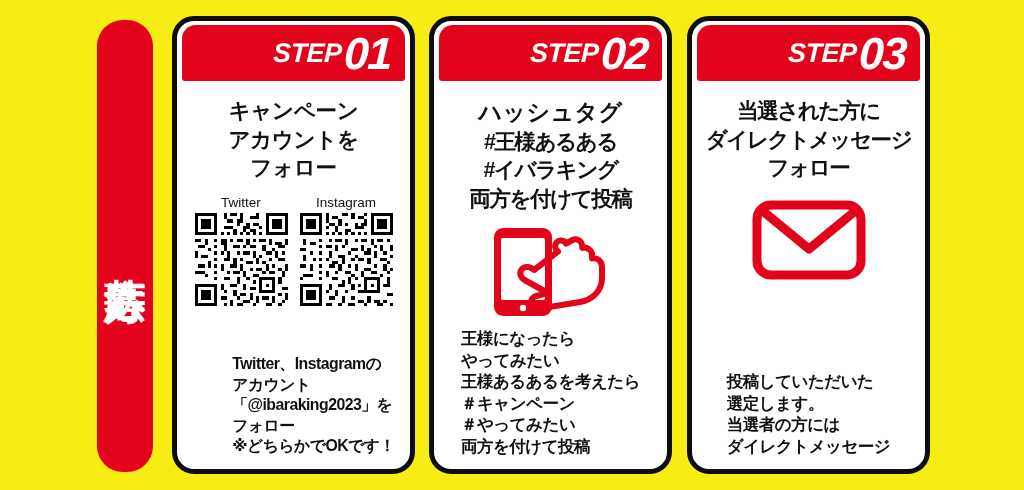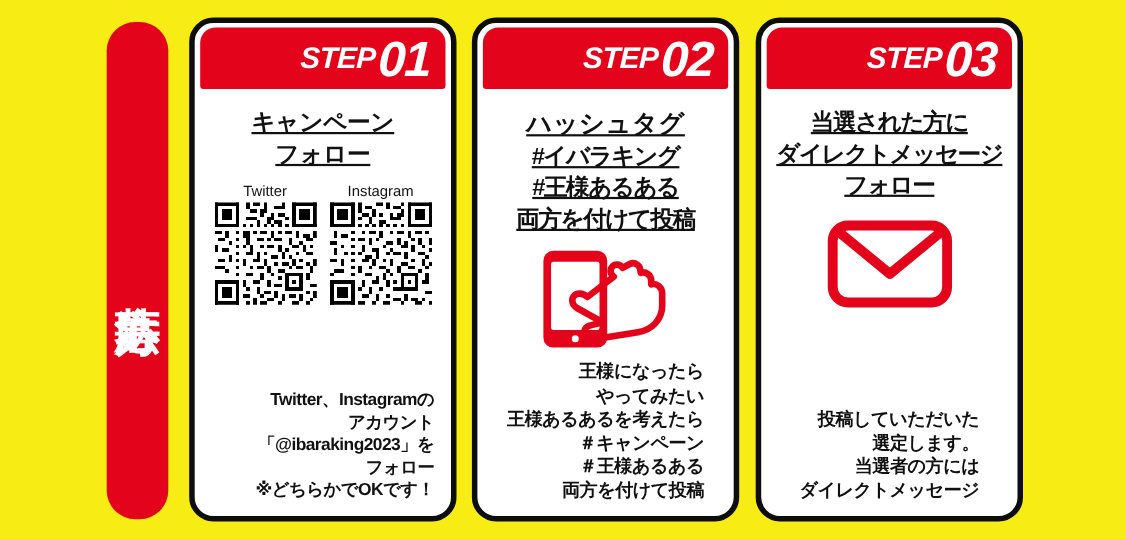--- a/index.html
+++ b/index.html
@@ -108,21 +108,20 @@
   }
 
   .headline {
     margin-top: 16px;
     text-align: center;
     font-size: 21.5px;
     font-weight: bold;
     line-height: 1.33;
     color: #111111;
     letter-spacing: -0.3px;
-    text-decoration: underline;
   }
   .headline.tight { letter-spacing: -1.4px; }
 
   .headline .lead {
     font-size: 23px;
     letter-spacing: 0.5px;
   }
 
   
   .qr-row {
@@ -154,21 +153,21 @@
     display: flex;
     align-items: center;
     justify-content: center;
     margin-top: 10px;
   }
 
   
   .footnote {
     margin-top: auto;
     margin-bottom: 12px;
-    text-align: right;
+    text-align: left;
     font-size: 16.5px;
     font-weight: bold;
     line-height: 1.30;
     color: #111111;
     letter-spacing: -0.5px;
   }
   .footnote.small { font-size: 15.8px; margin-left: 40px; }
 </style>
 </head>
 <body>
@@ -180,20 +179,21 @@
   </div>
 
   <div class="card" id="card-1">
     <div class="card-header">
       <span class="step-word">STEP</span>
       <span class="step-num">01</span>
     </div>
     <div class="card-body">
       <div class="headline">
         <div>キャンペーン</div>
+        <div>アカウントを</div>
         <div>フォロー</div>
       </div>
 
       <div class="qr-row">
         <div class="qr-cell">
           <div class="qr-caption">Twitter</div>
           <svg class="qr-img" viewBox="0 0 29 29" shape-rendering="crispEdges">
             <rect width="29" height="29" fill="#fff"></rect>
             <g fill="#000">
 
@@ -499,22 +499,22 @@
   </div>
 
   <div class="card" id="card-2">
     <div class="card-header">
       <span class="step-word">STEP</span>
       <span class="step-num">02</span>
     </div>
     <div class="card-body">
       <div class="headline tight">
         <div class="lead">ハッシュタグ</div>
+        <div>#王様あるある</div>
         <div>#イバラキング</div>
-        <div>#王様あるある</div>
         <div>両方を付けて投稿</div>
       </div>
 
       <div class="icon-wrap">
         <svg width="150" height="100" viewBox="0 0 150 100">
 
           <rect x="18" y="5" width="58" height="88" rx="9" ry="9" fill="#E3041B"></rect>
           <rect x="25" y="15" width="44" height="62" rx="2" ry="2" fill="#ffffff"></rect>
           <circle cx="47" cy="85" r="3.2" fill="#ffffff"></circle>
 
@@ -538,21 +538,21 @@
                    C78 22.5 79 26.5 82 28.5
                    Z" fill="none" stroke="#E3041B" stroke-width="6" stroke-linejoin="round" stroke-linecap="round"></path>
         </svg>
       </div>
 
       <div class="footnote">
         <div>王様になったら</div>
         <div>やってみたい</div>
         <div>王様あるあるを考えたら</div>
         <div>＃キャンペーン</div>
-        <div>＃王様あるある</div>
+        <div>＃やってみたい</div>
         <div>両方を付けて投稿</div>
       </div>
     </div>
   </div>
 
   <div class="card" id="card-3">
     <div class="card-header">
       <span class="step-word">STEP</span>
       <span class="step-num">03</span>
     </div>

